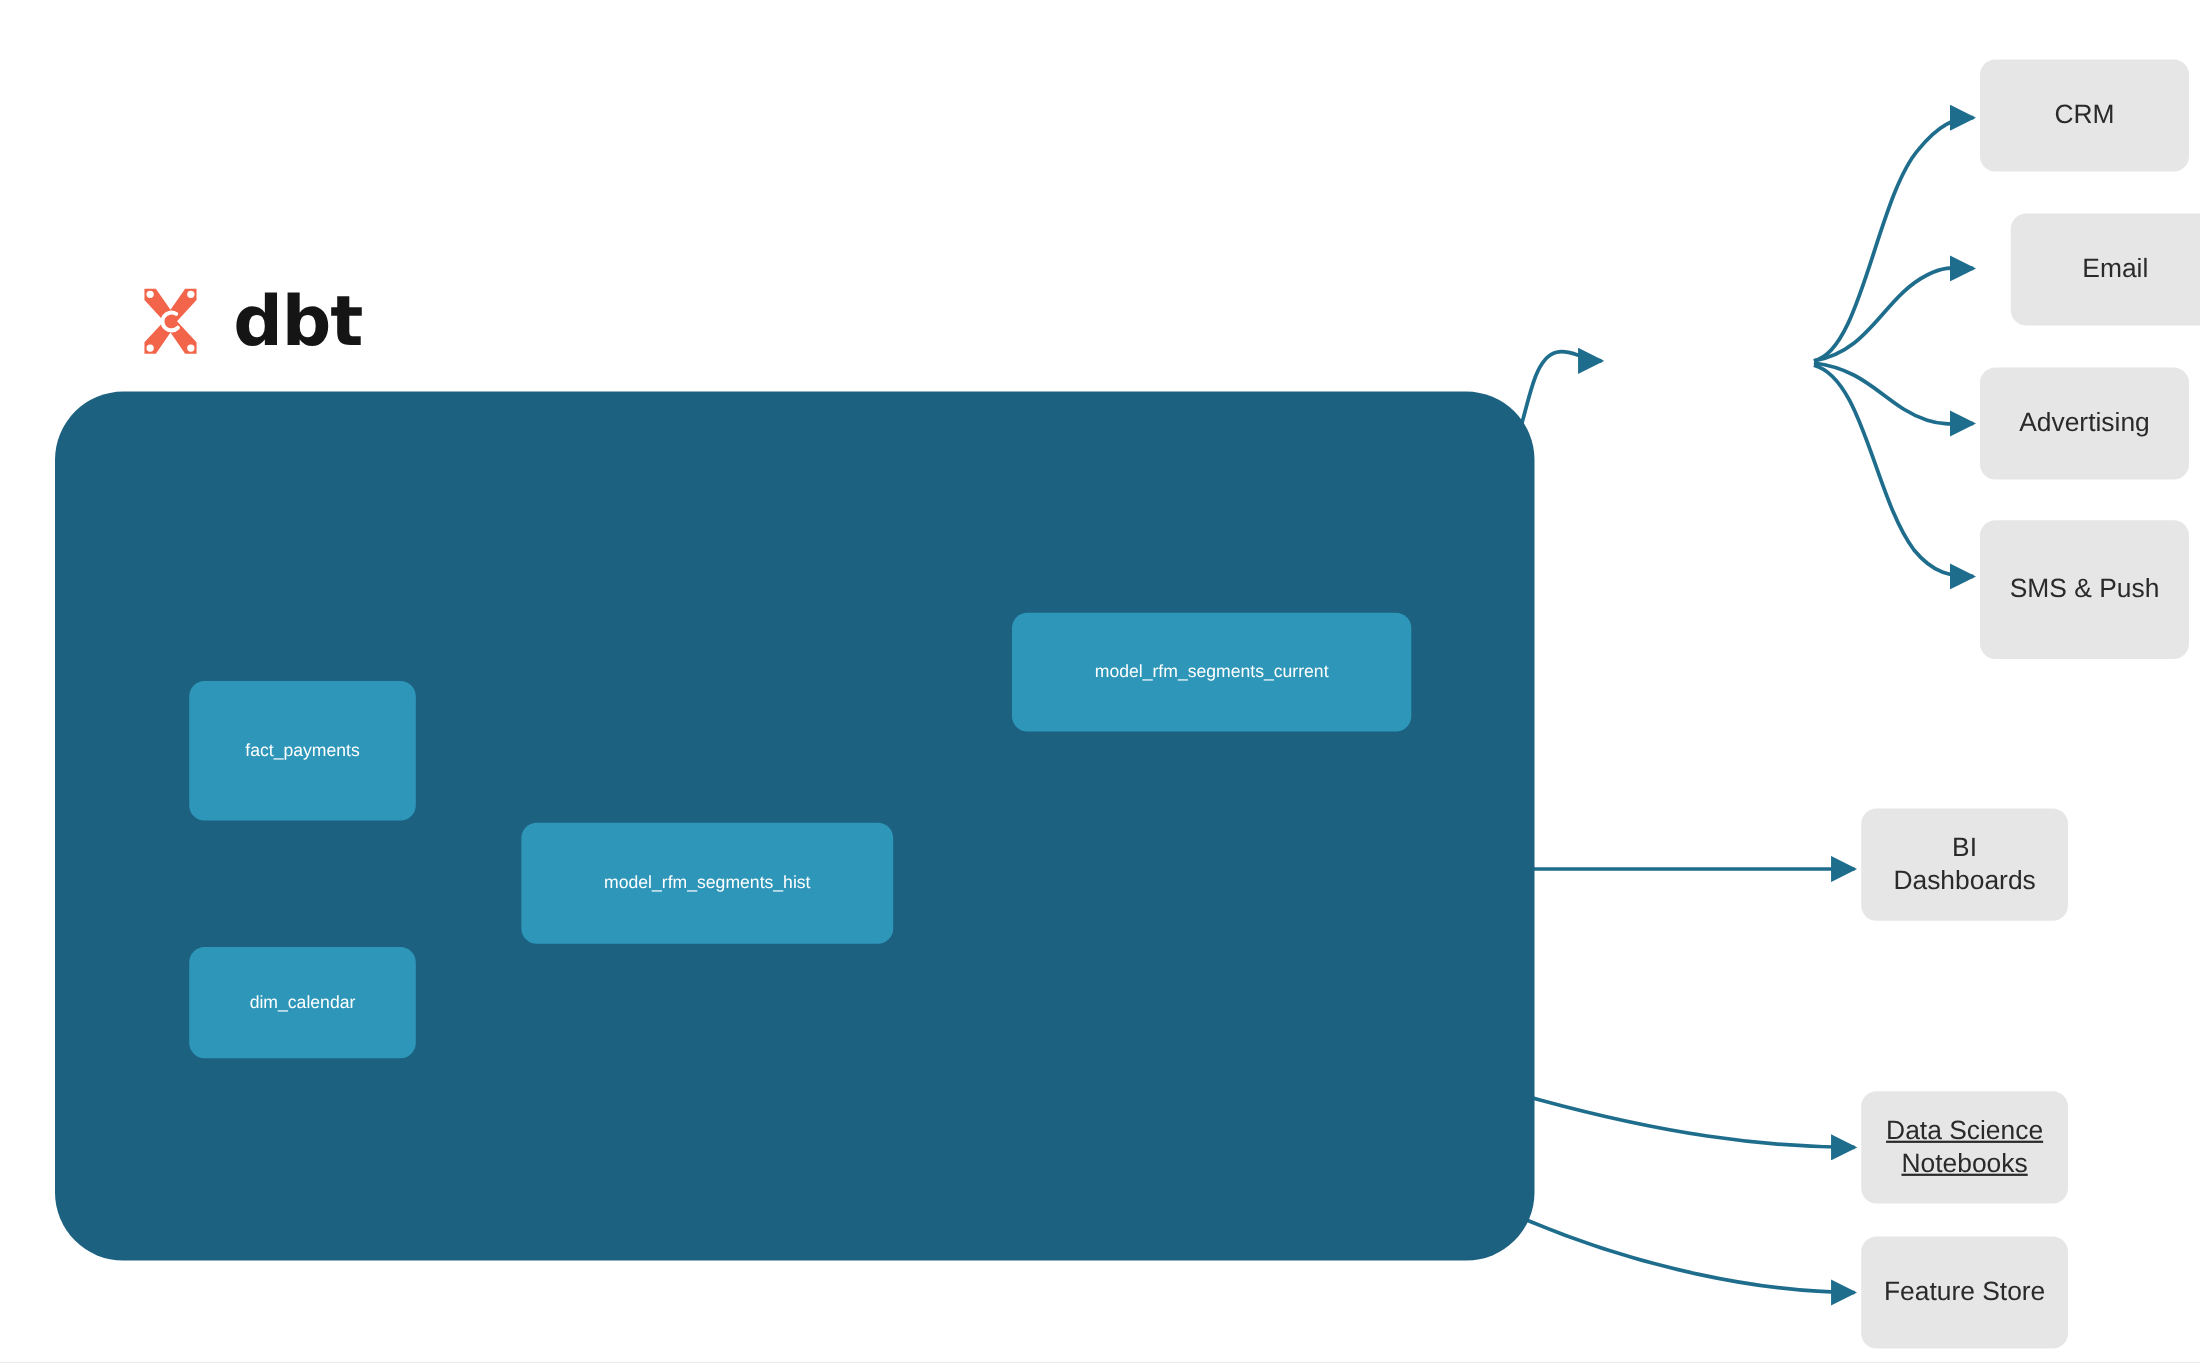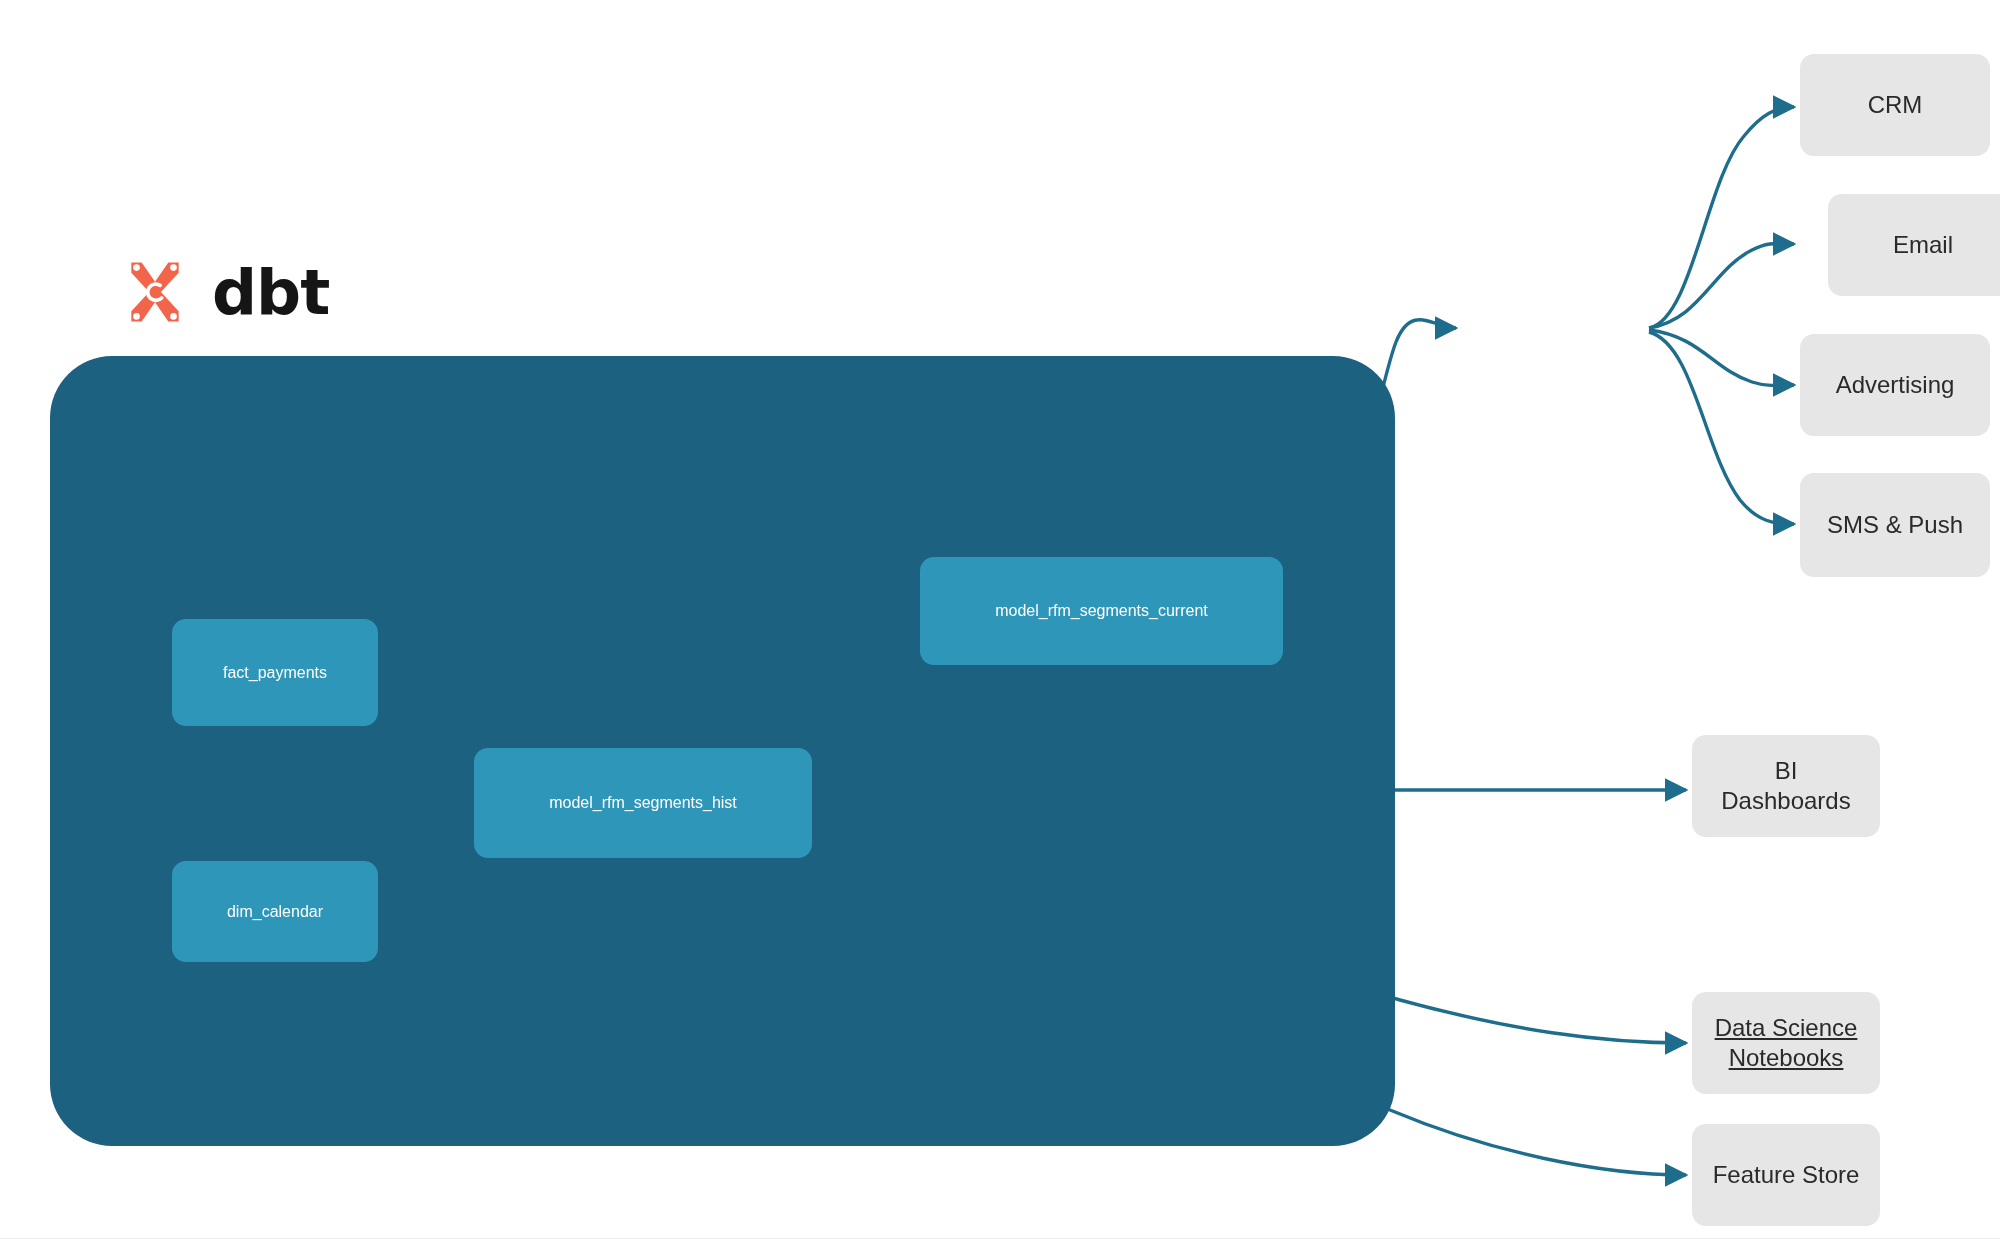--- a/index.html
+++ b/index.html
@@ -83,31 +83,31 @@
     font-size: 25px;
   }
   .node.dest {
     background: #e6e6e6;
     color: #2a2a2a;
     border-radius: 14px;
     font-size: 24px;
   }
 
   
-  #node-fact-payments        { left: 172px; top: 619px;  width: 206px; height: 107px; }
+  #node-fact-payments        { left: 172px; top: 619px;  width: 206px; height: 127px; }
   #node-dim-calendar         { left: 172px; top: 861px;  width: 206px; height: 101px; }
   #node-rfm-hist             { left: 474px; top: 734px;  width: 338px; height: 110px; margin-top: 14px; }
   #node-rfm-current          { left: 920px; top: 557px;  width: 363px; height: 108px; }
   #node-reverse-etl          { left: 1462px; top: 274px; width: 187px; height: 108px; }
 
   
   #node-crm                  { left: 1800px; top: 54px;  width: 190px; height: 102px; }
   #node-email                { left: 1800px; top: 194px; width: 190px; height: 102px; margin-left: 28px; }
   #node-advertising          { left: 1800px; top: 334px; width: 190px; height: 102px; }
-  #node-sms-push             { left: 1800px; top: 473px; width: 190px; height: 104px; }
+  #node-sms-push             { left: 1800px; top: 473px; width: 190px; height: 126px; }
   #node-bi-dashboards        { left: 1692px; top: 735px; width: 188px; height: 102px; }
   #node-ds-notebooks         { left: 1692px; top: 992px; width: 188px; height: 102px; }
   #node-feature-store        { left: 1692px; top: 1124px; width: 188px; height: 102px; }
 
   .dest-line { display: block; text-decoration: underline; }
 
   #bottom-rule {
     position: absolute;
     left: 0;
     top: 1238px;

